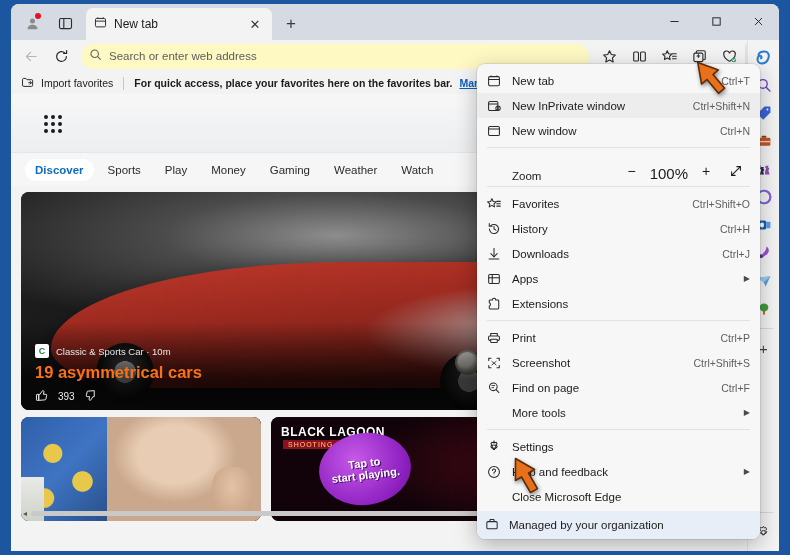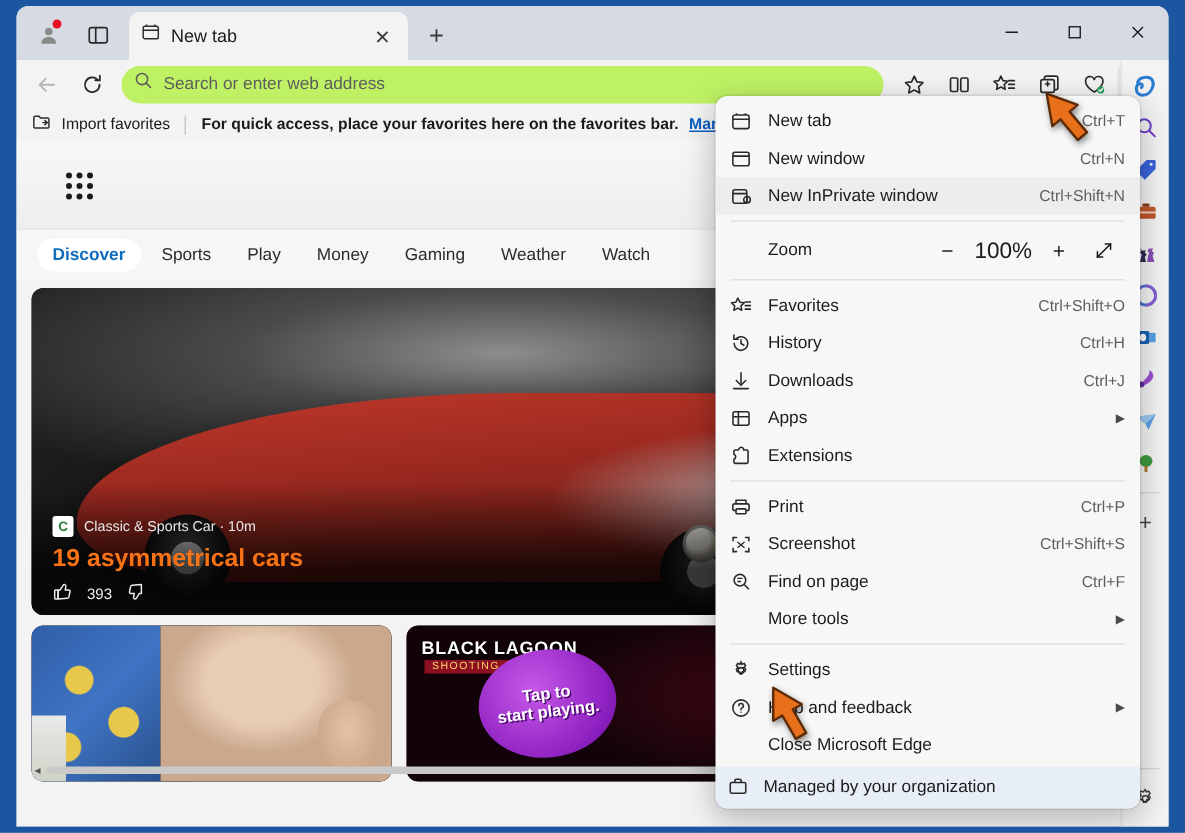--- a/index.html
+++ b/index.html
@@ -60,21 +60,21 @@
   .toolbar{
     height:32px; background:#f3f3f3; display:flex; align-items:center;
     padding:0 6px; gap:2px; position:relative;
   }
   .tbtn{
     width:28px;height:26px;display:flex;align-items:center;justify-content:center;
     border-radius:4px; color:#2b2b2b; flex:none;
   }
   .tbtn.disabled{ color:#b5b5b5; }
   .omnibox{
-    flex:1; height:25px; background:#bef264; border-radius:13px;
+    flex:1; height:25px; background:#fef9c3; border-radius:13px;
     display:flex; align-items:center; padding:0 8px; gap:7px; margin:0 4px;
     min-width:0;
   }
   .omnibox .ph{ font-size:11.5px; color:#5d5d5d; flex:1; white-space:nowrap; overflow:hidden;}
   .tbtn.active-bg{ background:#e2e2e2; }
 
   
   .favbar{
     height:22px; background:#f3f3f3; display:flex; align-items:center;
     padding:0 10px; gap:7px; font-size:10.5px; color:#1b1b1b;
@@ -271,21 +271,21 @@
     display:flex; align-items:center; height:25px; padding:0 10px 0 8px; gap:10px;
     font-size:11.5px; color:#1b1b1b; position:relative;
   }
   .mi .mic{ width:17px; display:flex; align-items:center; justify-content:center; color:#2a2a2a;}
   .mi .mlabel{ flex:1; white-space:nowrap; }
   .mi .mkey{ font-size:10.5px; color:#5e5e5e; }
   .mi .marrow{ font-size:8px; color:#4a4a4a; }
   .mi.hl{ background:#ededed; }
   .mdiv{ height:1px; background:#e2e2e2; margin:4px 10px; }
   .zoomrow{
-    display:flex; align-items:center; height:30px; padding:0 12px 0 8px; gap:6px;
+    display:flex; align-items:flex-end; height:30px; padding:0 12px 0 8px; gap:6px;
     font-size:11.5px; color:#1b1b1b;
   }
   .zoomrow .zlabel{ flex:1; padding-left:27px; }
   .zoomrow .zb{ width:24px;height:22px;display:flex;align-items:center;justify-content:center;
     border-radius:4px; font-size:14px; color:#1b1b1b;}
   .zoomrow .zval{ font-size:15px; min-width:32px; text-align:center; }
   .mfooter{
     display:flex; align-items:center; height:28px; padding:0 10px 0 8px; gap:10px;
     font-size:11.5px; color:#1b1b1b; background:#e8eef7; margin-top:2px;
   }
@@ -616,42 +616,42 @@
             <rect x="1.8" y="3" width="12.4" height="10.4" rx="1.6"></rect>
               <line x1="1.8" y1="6.3" x2="14.2" y2="6.3"></line>
             <line x1="4.6" y1="3" x2="4.6" y2="1.7"></line>
               <line x1="11.4" y1="3" x2="11.4" y2="1.7"></line>
           </svg>
         </span>
         <span class="mlabel">New tab</span>
         <span class="mkey">Ctrl+T</span>
       </div>
 
-      <div class="mi">
-        <span class="mic">
-          <svg width="14" height="14" viewBox="0 0 16 16" fill="none" stroke="#2a2a2a" stroke-width="1.2">
-            <rect x="1.8" y="2.8" width="12.4" height="10.4" rx="1.6"></rect>
-              <line x1="1.8" y1="5.8" x2="14.2" y2="5.8"></line>
-          </svg>
-        </span>
-        <span class="mlabel">New window</span>
-        <span class="mkey">Ctrl+N</span>
-      </div>
-
       <div class="mi hl">
         <span class="mic">
           <svg width="14" height="14" viewBox="0 0 16 16" fill="none" stroke="#2a2a2a" stroke-width="1.2">
             <rect x="1.8" y="2.8" width="10.6" height="10.4" rx="1.6"></rect>
               <line x1="1.8" y1="5.8" x2="12.4" y2="5.8"></line>
             <circle cx="12.6" cy="10.5" r="2.5"></circle>
               <line x1="12.6" y1="8" x2="12.6" y2="13"></line>
           </svg>
         </span>
         <span class="mlabel">New InPrivate window</span>
         <span class="mkey">Ctrl+Shift+N</span>
+      </div>
+
+      <div class="mi">
+        <span class="mic">
+          <svg width="14" height="14" viewBox="0 0 16 16" fill="none" stroke="#2a2a2a" stroke-width="1.2">
+            <rect x="1.8" y="2.8" width="12.4" height="10.4" rx="1.6"></rect>
+              <line x1="1.8" y1="5.8" x2="14.2" y2="5.8"></line>
+          </svg>
+        </span>
+        <span class="mlabel">New window</span>
+        <span class="mkey">Ctrl+N</span>
       </div>
 
       <div class="mdiv"></div>
 
       <div class="zoomrow">
         <span class="zlabel">Zoom</span>
         <span class="zb">−</span>
         <span class="zval">100%</span>
         <span class="zb">+</span>
         <span class="zb">

